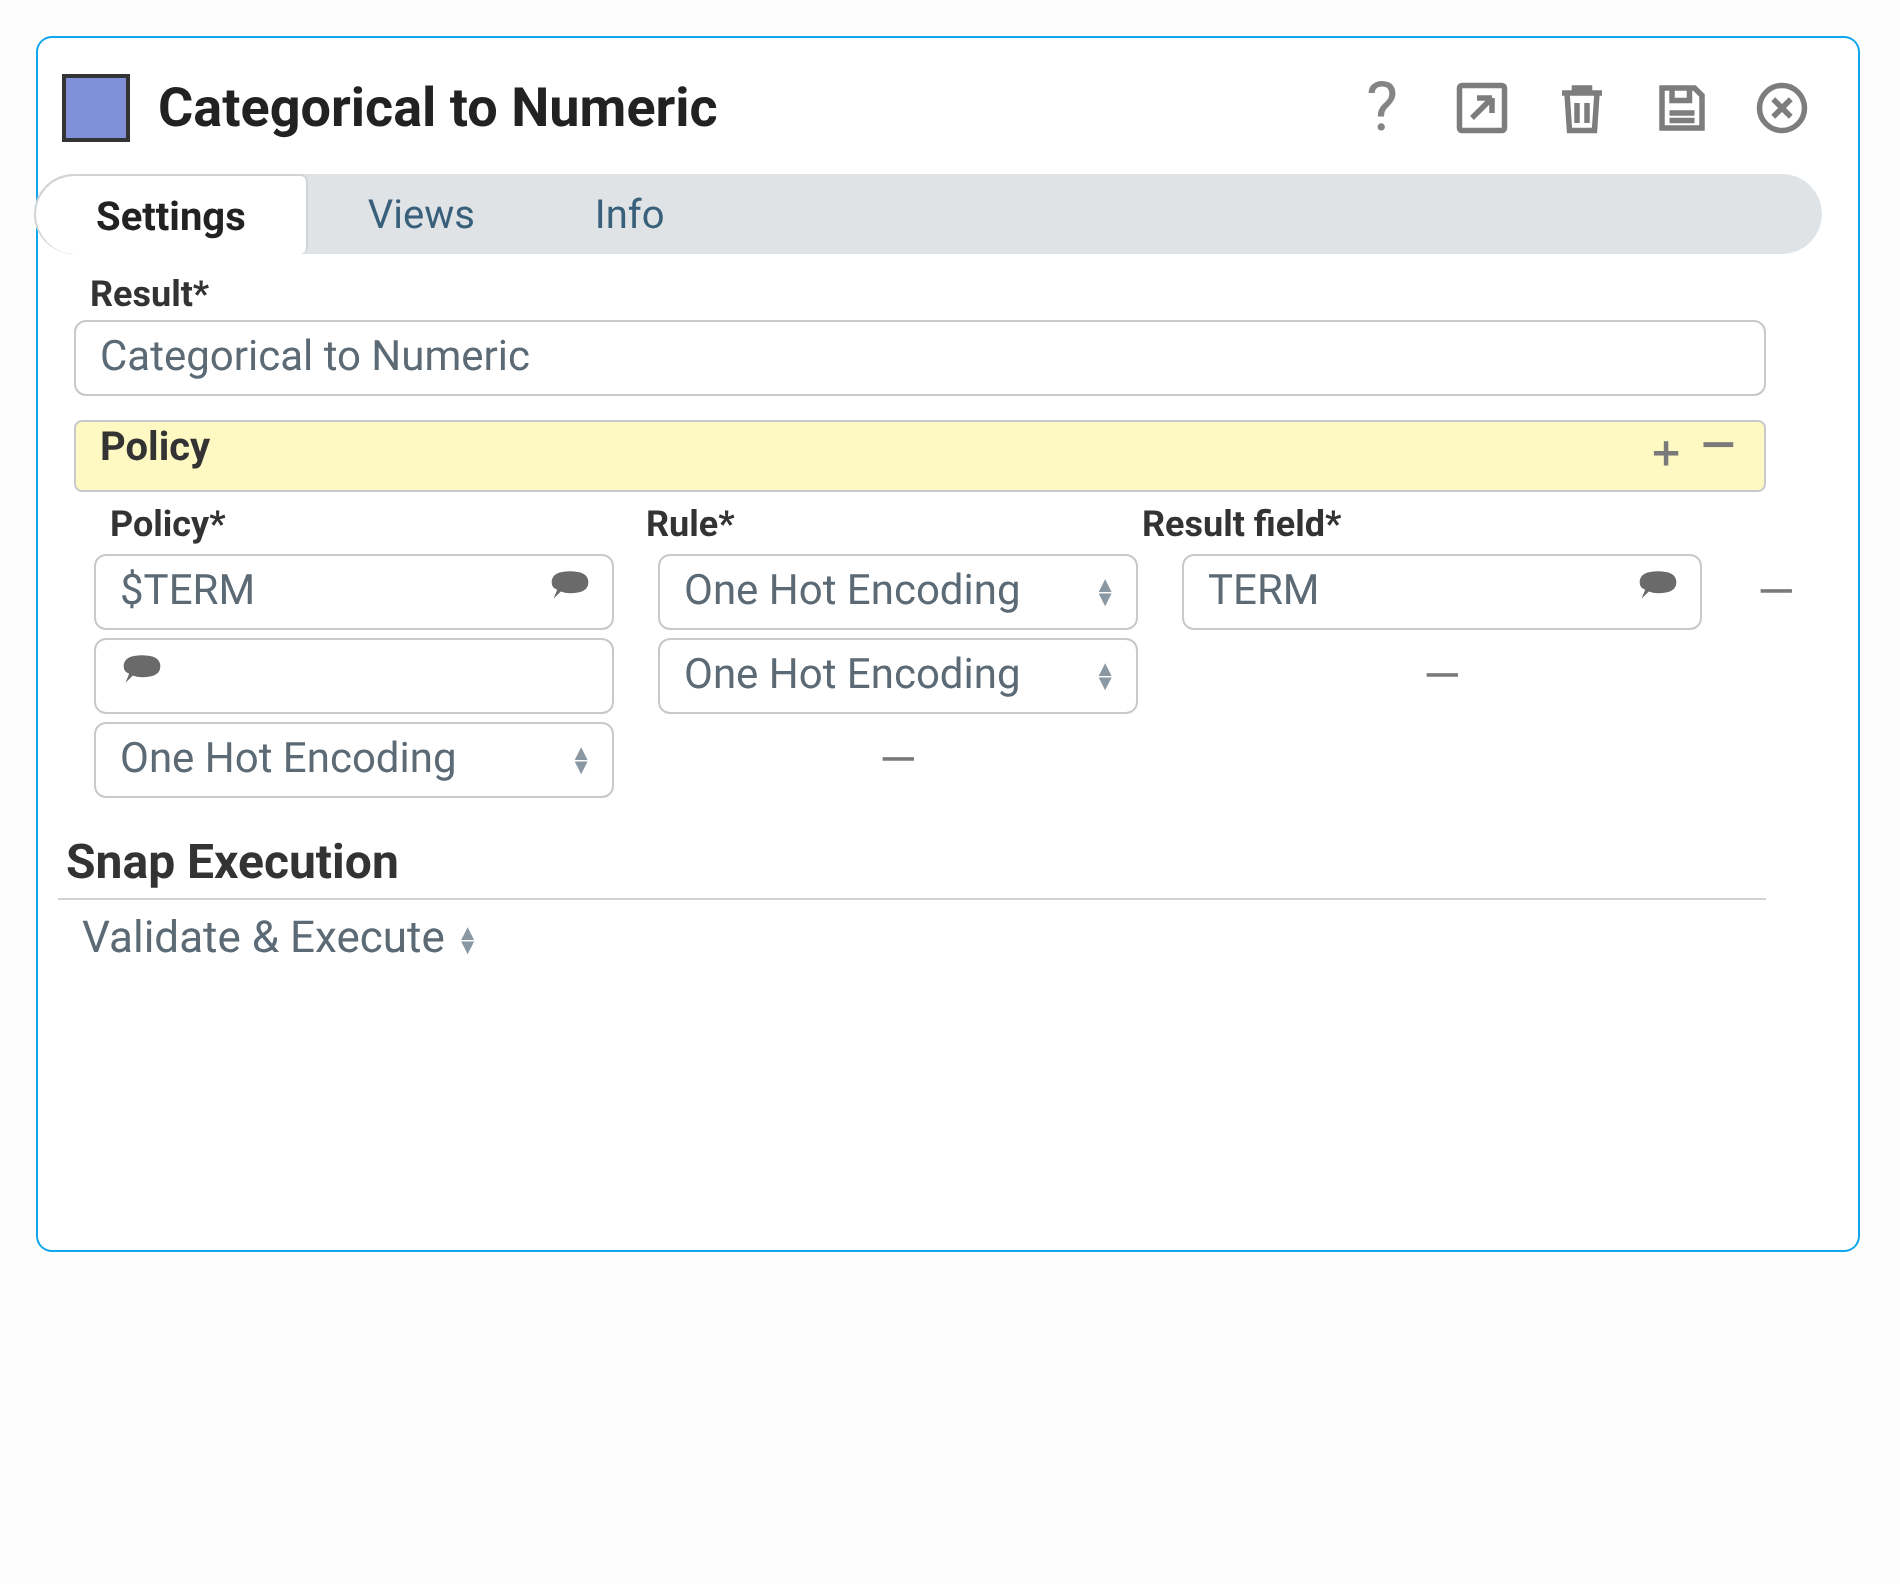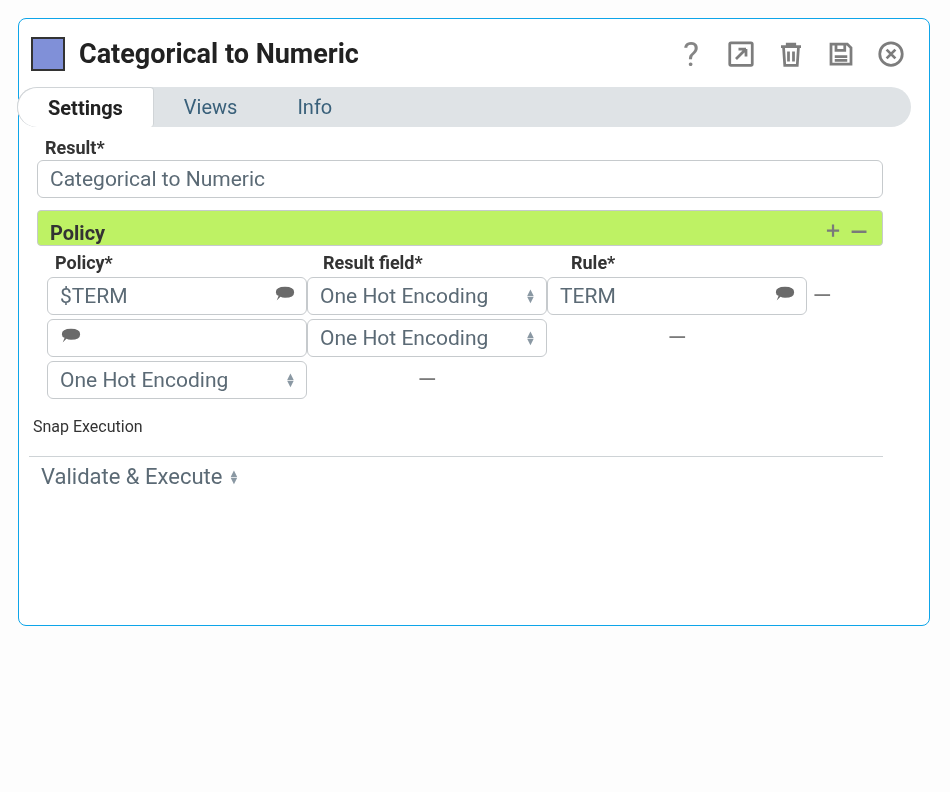--- a/index.html
+++ b/index.html
@@ -89,62 +89,62 @@
     font-size:21px;
     color:#5b6a75;
     background:#fff;
     display:flex; align-items:center; justify-content:space-between;
   }
   
   .section-head {
     margin:12px 0 0 16px;
     width:846px;
     height:36px;
-    background:#bef264;
+    background:#fef9c3;
     border:1px solid #c6cacd;
     border-radius:4px;
-    display:flex; align-items:flex-end;
+    display:flex; align-items:flex-start;
     padding:0 10px 0 12px;
     font-size:20px; font-weight:700; color:#333;
   }
   .section-head .spacer { flex:1; }
   .sh-btn { width:26px; text-align:center; font-size:22px; color:#7a7a7a; cursor:pointer; }
   
   .policy-wrap { margin-left:26px; width:836px; }
   .policy-headers {
     display:grid;
     grid-template-columns: 268px 248px 288px 30px;
     gap:0;
     margin:6px 0 2px 8px;
   }
   .policy-headers div { font-size:18px; font-weight:700; color:#333; }
   .policy-row {
     display:grid;
     grid-template-columns: 260px 240px 260px 30px;
-    gap:0;
+    gap:22px;
     align-items:center;
     margin:4px 0;
   }
   .pcell {
     height:38px;
     border:1px solid #c6cacd;
     border-radius:6px;
     padding:0 10px 0 12px;
     font-size:21px;
     color:#5b6a75;
     background:#fff;
     display:flex; align-items:center; justify-content:space-between;
     overflow:hidden; white-space:nowrap;
   }
   .pcell .val { overflow:hidden; text-overflow:clip; }
   .bubble-icon svg { width:22px; height:20px; fill:#6a6a6a; }
   .sort-icon { display:flex; flex-direction:column; line-height:7px; font-size:11px; color:#8a98a3; margin-left:6px; }
   .row-remove { color:#7a7a7a; font-size:24px; text-align:center; cursor:pointer; }
   
-  .snap-label { font-size:16px; font-weight:400; color:#333; margin:18px 0 20px 12px; }
+  .snap-label { font-size:24px; font-weight:700; color:#333; margin:18px 0 4px 12px; }
   .snap-select {
     height:40px; border-top:1px solid #ced3d6;
     font-size:22px; color:#5b6a75;
     display:flex; align-items:center; justify-content:flex-start;
     padding:0 8px 0 12px;
     margin-left:8px; width:854px;
   }
 </style>
 </head>
 <body>
@@ -195,22 +195,22 @@
   <div class="section-head">
     <span>Policy</span>
     <span class="spacer"></span>
     <span class="sh-btn">＋</span>
     <span class="sh-btn">—</span>
   </div>
 
   <div class="policy-wrap">
     <div class="policy-headers">
       <div>Policy*</div>
+      <div>Rule*</div>
       <div>Result field*</div>
-      <div>Rule*</div>
       <div></div>
     </div>
 
     <div class="policy-row">
       <div class="pcell">
         <span class="val">$TERM</span>
         <span class="bubble-icon"><svg viewBox="0 0 24 20">
               <path d="M2 8 Q2 2 12 2 Q22 2 22 8 Q22 14 12 14 Q9 14 7 13 L3 17 L5 12 Q2 11 2 8 Z"></path>
             </svg></span>
       </div>

